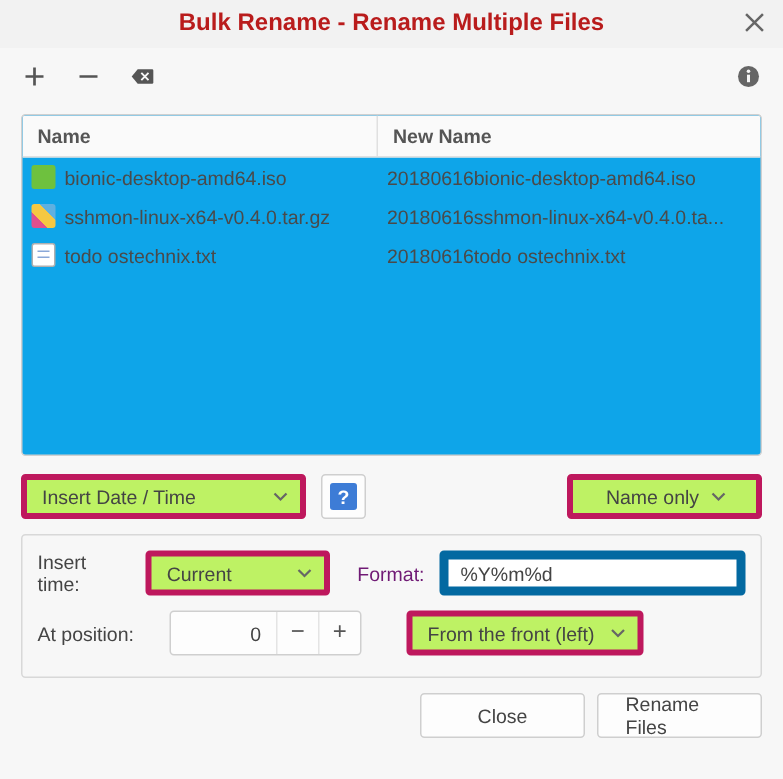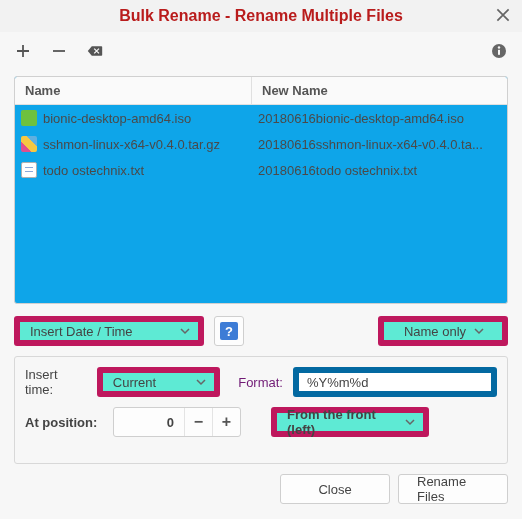--- a/index.html
+++ b/index.html
@@ -26,33 +26,33 @@
     .file-cell-newname { flex: 1; padding: 0 6px; overflow: hidden; white-space: nowrap; text-overflow: ellipsis; }
     .file-icon { width: 16px; height: 16px; flex-shrink: 0; border-radius: 2px; display: flex; align-items: center; justify-content: center; }
     .icon-iso { background: #6ec13e; }
     .icon-archive { background: linear-gradient(45deg, #e04f8e 0 33%, #f5c842 33% 66%, #5fb0e0 66% 100%); }
     .icon-txt { background: #fff; border: 1px solid #b0b0b0; position: relative; }
     .icon-txt::before, .icon-txt::after { content: ""; position: absolute; left: 3px; right: 3px; height: 1px; background: #8aa8d8; }
     .icon-txt::before { top: 4px; }
     .icon-txt::after { top: 8px; }
     
     .row-mode { display: flex; align-items: center; gap: 10px; margin: 12px 14px 0 14px; }
-    .combo { border: 6px solid #be185d; border-radius: 3px; background: #5eead4; height: 30px; display: flex; align-items: center; padding: 0 8px 0 10px; cursor: pointer; gap: 8px; }
+    .combo { border: 4px solid #be185d; border-radius: 3px; background: #bef264; height: 30px; display: flex; align-items: center; padding: 0 8px 0 10px; cursor: pointer; gap: 8px; }
     .combo-label { flex: 1; color: #444; }
     .combo-caret { color: #666; }
     .combo-caret svg { width: 10px; height: 10px; }
     .mode-combo { width: 190px; }
     .help-btn { width: 30px; height: 30px; border: 1px solid #cfcfcf; border-radius: 3px; background: #fdfdfd; display: flex; align-items: center; justify-content: center; cursor: pointer; }
     .help-btn-inner { width: 18px; height: 18px; background: #3d7cd6; color: #fff; border-radius: 2px; display: flex; align-items: center; justify-content: center; font-weight: bold; font-size: 13px; }
     .scope-combo { width: 130px; justify-content: center; }
     .scope-combo .combo-label { text-align: center; flex: 0 1 auto; }
     
     .options-box { margin: 10px 14px 0 14px; border: 1px solid #d8d8d8; border-radius: 3px; padding: 10px 10px; }
     .opt-row { display: flex; align-items: center; gap: 10px; margin-bottom: 10px; }
-    .opt-row:last-child { margin-bottom: 16px; font-weight: bold; }
+    .opt-row:last-child { margin-bottom: 4px; }
     .opt-label { width: 78px; color: #444; }
     .insert-combo { width: 148px; }
     .format-label { color: #701a75; margin-left: 8px; }
     .format-input { flex: 1; border: 6px solid #0369a1; border-radius: 3px; height: 30px; padding: 0 8px; font-size: 13px; color: #444; background: #fff; }
     .spinner { display: flex; align-items: center; border: 1px solid #cfcfcf; border-radius: 3px; height: 30px; background: #fdfdfd; overflow: hidden; }
     .spinner-val { width: 70px; text-align: right; padding: 0 10px; color: #444; }
     .spinner-btn { width: 28px; height: 100%; display: flex; align-items: center; justify-content: center; border-left: 1px solid #e4e4e4; cursor: pointer; font-size: 16px; color: #555; }
     .from-combo { width: 158px; }
     
     .action-row { display: flex; justify-content: flex-end; gap: 8px; padding: 10px 14px 0 14px; }

